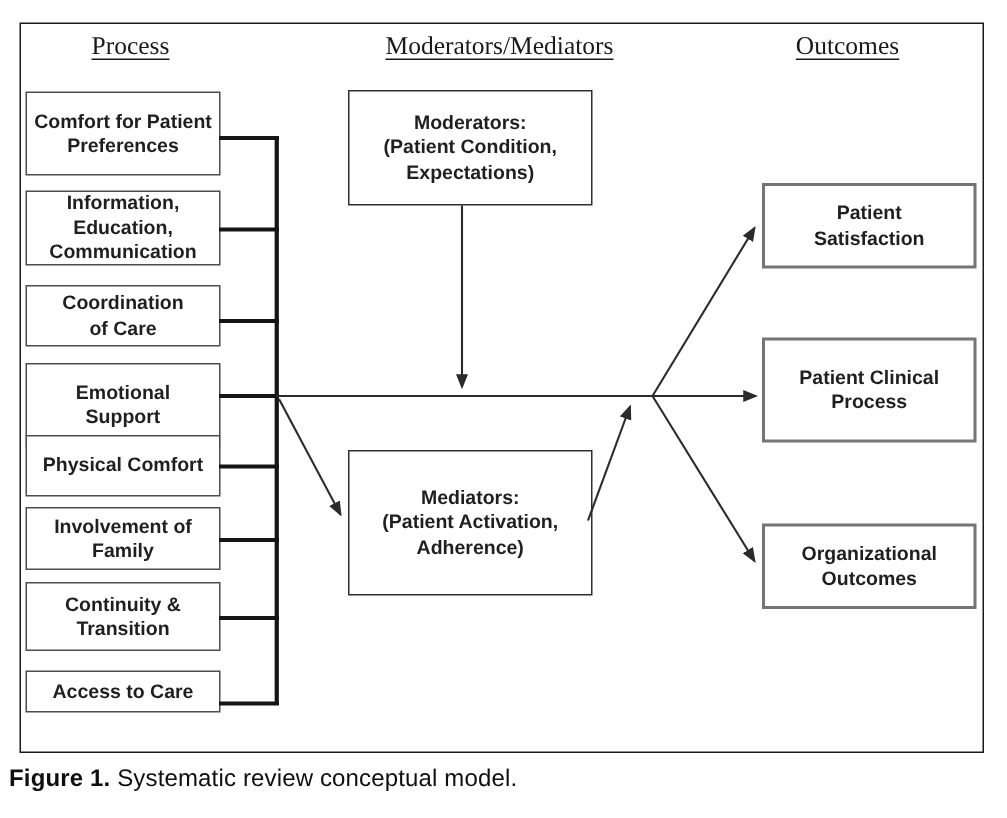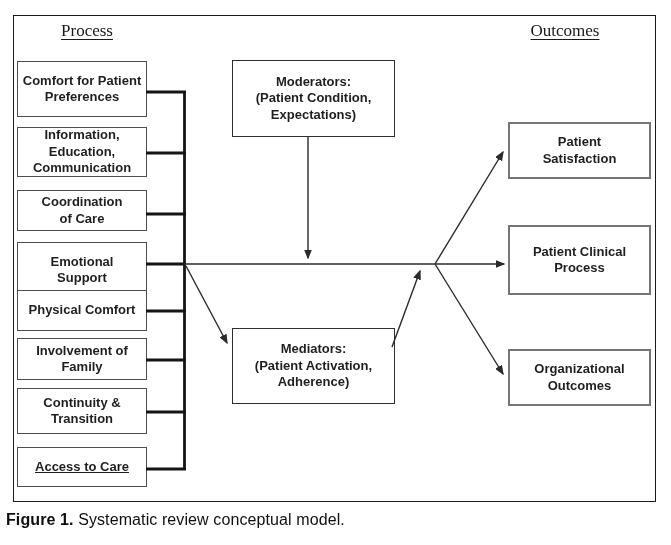--- a/index.html
+++ b/index.html
@@ -30,24 +30,24 @@
   .bx.mid{left:232px;width:163px;border:1.7px solid #2e2e2e;}
   .bx.out{left:508px;width:143px;border:2px solid #757575;}
 
   #p-box-0{top:61px;height:56px;}
   #p-box-1{top:127px;height:50px;}
   #p-box-2{top:190px;height:41px;}
   #p-box-3{top:242px;height:56px;}
   #p-box-4{top:290px;height:41px;}
   #p-box-5{top:338px;height:42px;}
   #p-box-6{top:388px;height:46px;}
-  #p-box-7{top:447px;height:40px;text-decoration:underline;}
+  #p-box-7{top:447px;height:28px;}
 
   #m-box-moderators{top:60px;height:77px;text-align:center;}
-  #m-box-mediators{top:328px;height:76px;}
+  #m-box-mediators{top:300px;height:97px;}
 
   #o-box-0{top:122px;height:57px;}
   #o-box-1{top:225px;height:70px;}
   #o-box-2{top:349px;height:57px;}
 
   svg.overlay{position:absolute;left:0;top:0;pointer-events:none;}
   .thin{stroke:#2b2b2b;stroke-width:1.4;fill:none;}
   .thick{stroke:#151515;stroke-width:2.8;fill:none;}
 
   .caption{
@@ -56,20 +56,21 @@
   }
   .caption b{font-weight:bold;}
 </style>
 </head>
 <body>
 
 <div id="page">
   <div class="frame"></div>
 
   <div class="hdr hdr-process">Process</div>
+  <div class="hdr hdr-modmed">Moderators/Mediators</div>
   <div class="hdr hdr-outcomes">Outcomes</div>
 
   <div id="p-box-0" class="bx process">Comfort for Patient
 Preferences</div>
   <div id="p-box-2" class="bx process">Coordination
 of Care</div>
   <div id="p-box-1" class="bx process">Information,
 Education,
 Communication</div>
   <div id="p-box-3" class="bx process">Emotional

